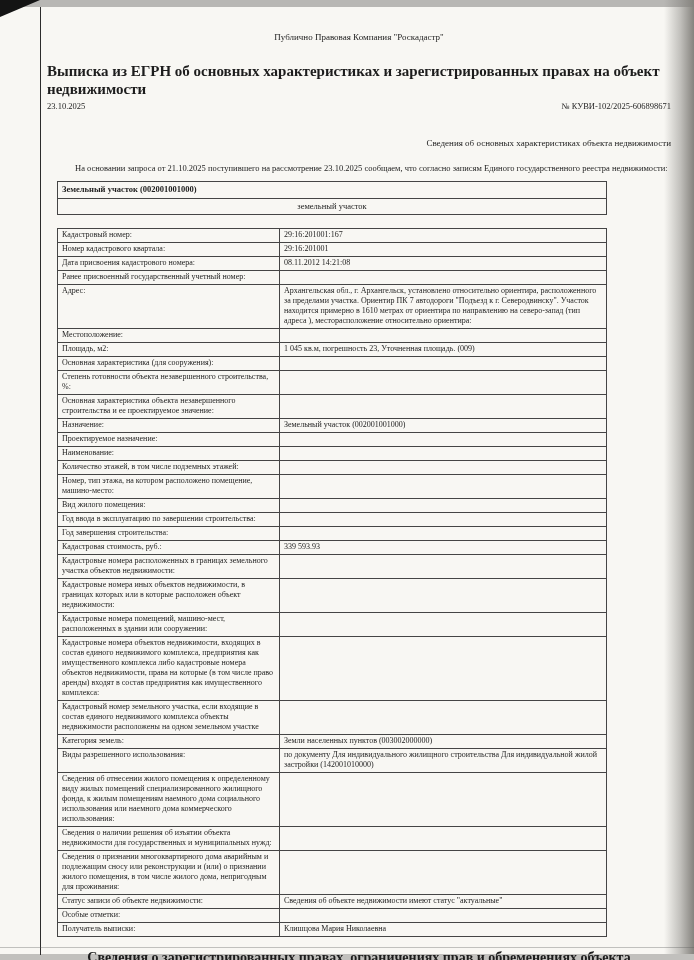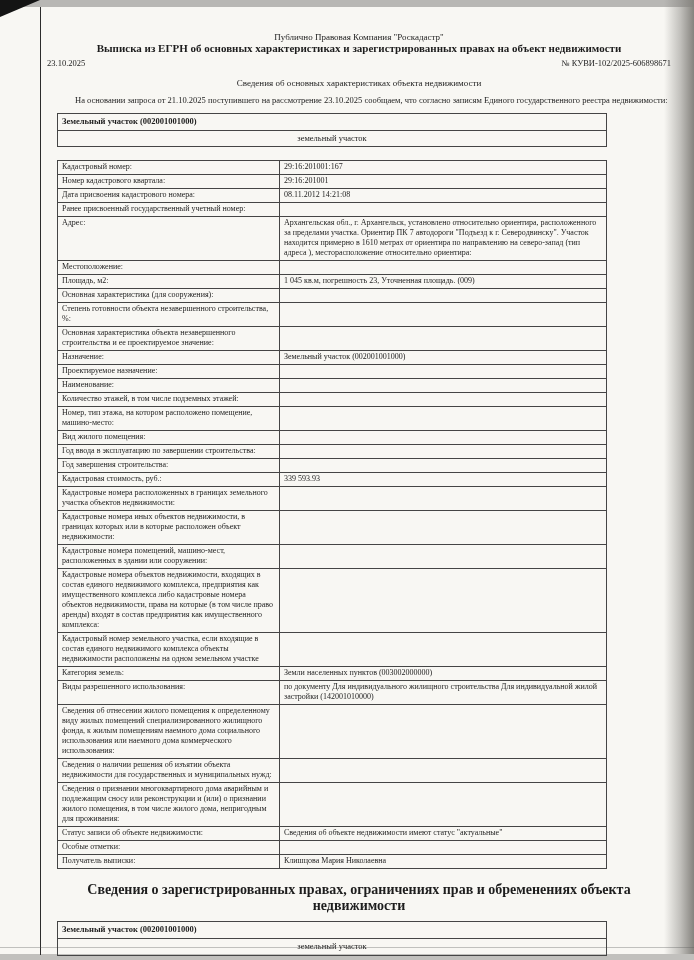--- a/index.html
+++ b/index.html
@@ -24,27 +24,27 @@
   .corner-black {
     position: absolute; top: 0; left: 0; width: 0; height: 0;
     border-top: 17px solid #141414; border-right: 40px solid transparent;
   }
   .binding-line { position: absolute; top: 7px; bottom: 5px; left: 40px; width: 1px; background: #2c2c2c; }
   .bottom-scan-line { position: absolute; left: 0; right: 0; bottom: 12px; height: 1px; background: rgba(90,90,90,0.35); }
 
   .content { position: absolute; left: 47px; top: 32px; width: 624px; }
 
   .company   { text-align: center; font-size: 9px; }
-  .doc-title { text-align: center; font-size: 11px; font-weight: bold; margin-top: 0; line-height: 1.2; }
+  .doc-title { text-align: left; font-size: 15px; font-weight: bold; margin-top: 20px; line-height: 1.2; }
   .meta-row  { display: flex; justify-content: space-between; font-size: 8.5px; margin-top: 3px; }
 
-  .section-title  { text-align: center; font-size: 9px; margin-top: 10px; }
+  .section-title  { text-align: right; font-size: 9px; margin-top: 27px; }
   .section-title2 { text-align: center; font-size: 14px; font-weight: bold; margin-top: 13px; }
 
-  .intro { font-size: 8.5px; text-align: justify; text-indent: 28px; line-height: 1.3; margin-top: 7px; }
+  .intro { font-size: 8.5px; text-align: justify; text-indent: 28px; line-height: 1.3; margin-top: 15px; }
 
   .tbl {
     width: 550px;
     margin-left: 10px;
     border-collapse: collapse;
     table-layout: fixed;
   }
   .tbl td {
     border: 1px solid #454545;
     font-size: 8px;

